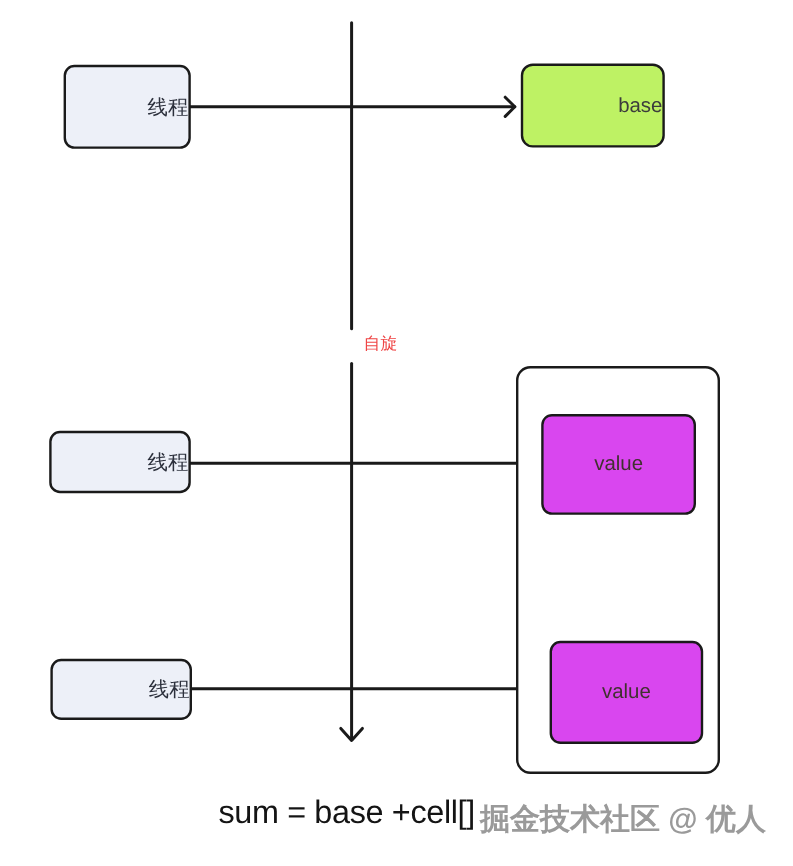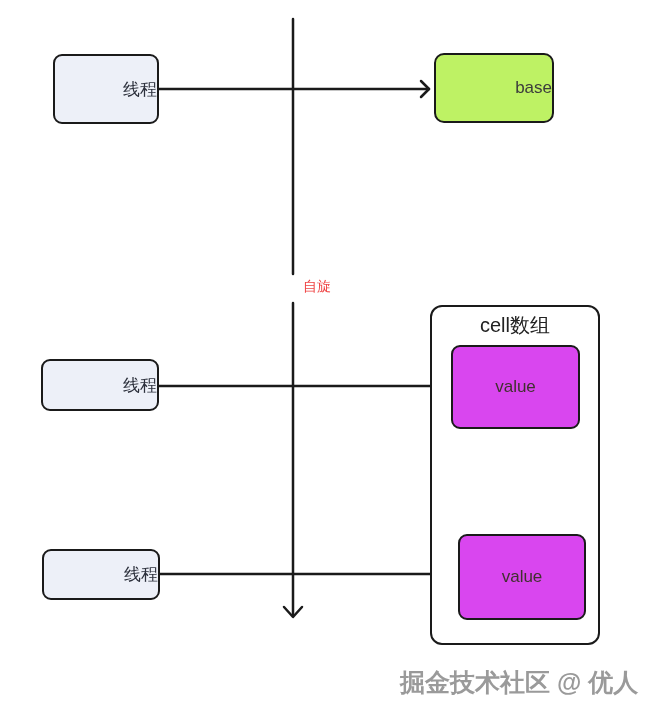--- a/index.html
+++ b/index.html
@@ -130,26 +130,26 @@
 
   <div class="box thread-box thread-3">
     <span>线程</span>
   </div>
 
   <div class="box base-box">
     <span>base</span>
   </div>
 
   <div class="cell-container">
-    <div class="cell-title">cell数组</div>
     <div class="value-box value-1">
       <span>value</span>
     </div>
     <div class="value-box value-2">
       <span>value</span>
     </div>
   </div>
 
   <div class="spin-label">自旋</div>
 
+  <div class="caption-formula">sum = base +cell[]</div>
   <div class="caption-watermark">掘金技术社区 @ 优人</div>
 
 </div>
 
 </body></html>

